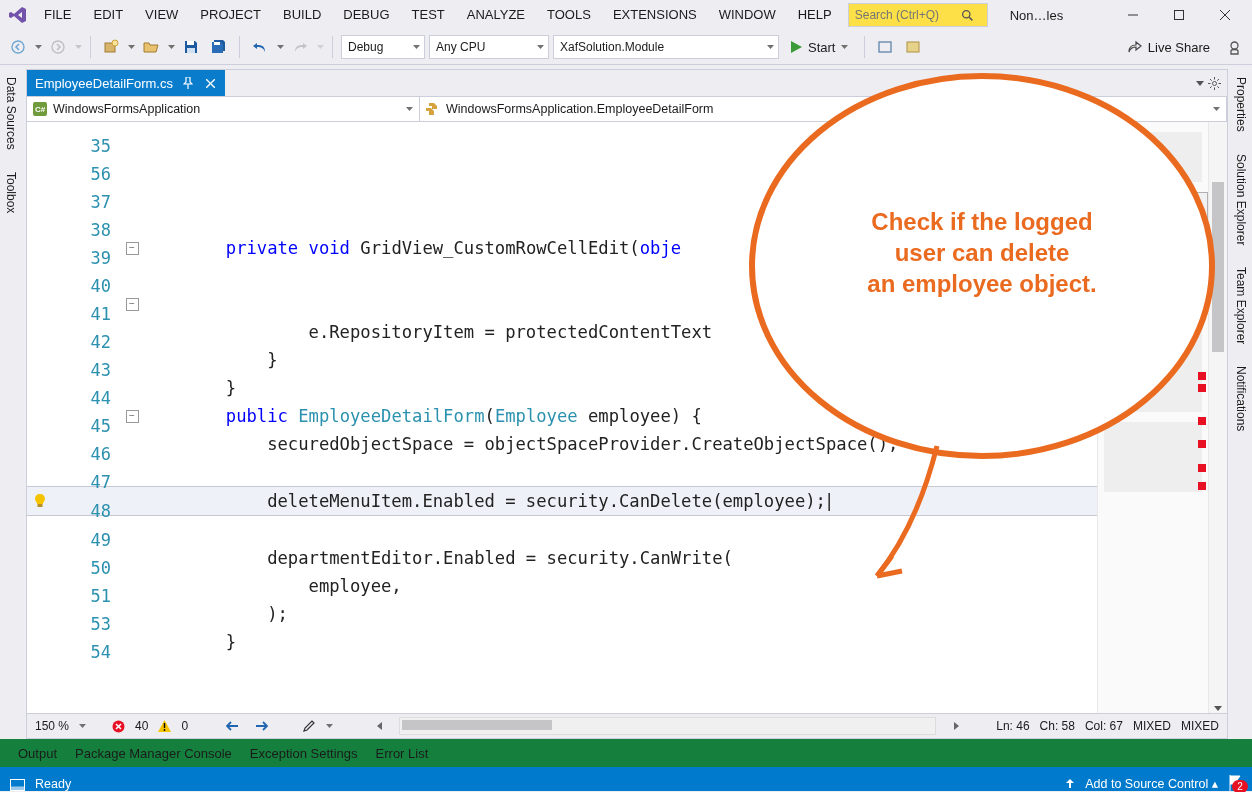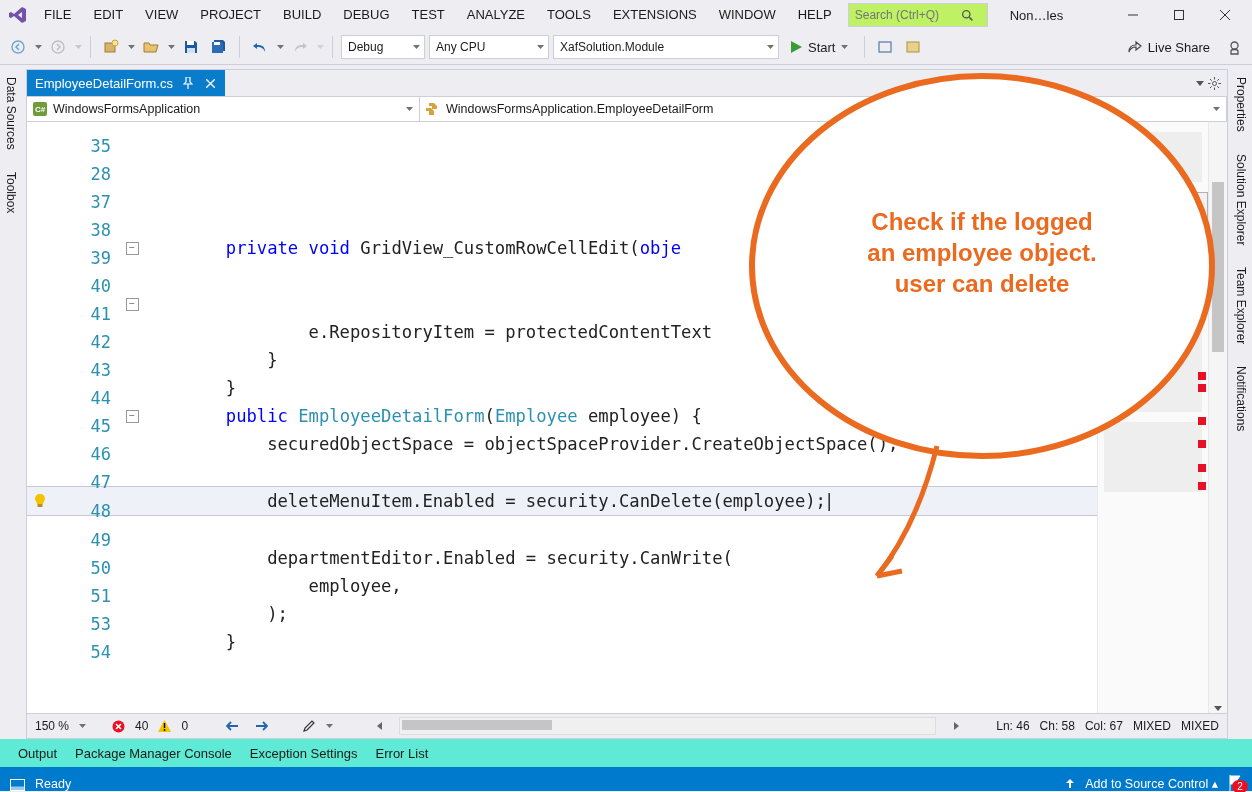--- a/index.html
+++ b/index.html
@@ -1,21 +1,21 @@
 <!DOCTYPE html>
 <html><head>
 <meta charset="utf-8">
 <style>
 html,body{margin:0;padding:0;font-family:"Segoe UI",Arial,sans-serif;font-size:13px;color:#1b1b1b;background:#eeeef2;overflow:hidden;width:1252px;height:792px;}
 svg{display:block}
 .topbar{display:flex;align-items:center;height:30px;background:#eeeef2;padding:0 4px;gap:2px;}
 .vs-logo{width:28px;display:flex;align-items:center;justify-content:center;}
 .menu{display:flex;gap:2px;}
 .menu-item{padding:4px 10px 5px;font-size:13px;color:#1b1b1b;cursor:default;}
-.search-box{margin-left:4px;width:130px;height:22px;border:1px solid #cccedb;background:#bef264;display:flex;align-items:center;padding:0 4px;gap:4px;color:#6a6a6a;}
+.search-box{margin-left:4px;width:130px;height:22px;border:1px solid #cccedb;background:#fde047;display:flex;align-items:center;padding:0 4px;gap:4px;color:#6a6a6a;}
 .search-box input{border:none;outline:none;width:100px;font-size:12px;color:#6a6a6a;background:transparent;}
 .user-box{margin-left:10px;padding:2px 10px;font-size:13px;}
 .win-ctrls{margin-left:auto;display:flex;gap:0;}
 .win-btn{width:46px;height:28px;display:flex;align-items:center;justify-content:center;}
 .toolbar{display:flex;align-items:center;height:34px;background:#eeeef2;padding:0 6px;border-bottom:1px solid #cccedb;gap:4px;}
 .tb-sep{width:1px;height:22px;background:#cccedb;margin:0 4px;}
 .tb-icon{width:22px;height:22px;display:flex;align-items:center;justify-content:center;border:1px solid transparent;}
 .tb-drop{width:8px;display:flex;align-items:center;justify-content:center;}
 .combo{height:22px;border:1px solid #cccedb;background:#fff;display:flex;align-items:center;padding:0 4px 0 6px;font-size:12px;gap:6px;}
 .combo .caret{margin-left:auto;}
@@ -38,21 +38,21 @@
 .fold-box{width:11px;height:11px;border:1px solid #999;display:flex;align-items:center;justify-content:center;font-size:10px;line-height:1;color:#666;background:#fff;}
 .outl{width:26px;display:flex;align-items:center;justify-content:center;}
 .code{white-space:pre;font-family:Consolas,monospace;font-size:17.2px;color:#222;}
 .kw{color:#0000ff;}
 .type{color:#2b91af;}
 .hl-line{background:#eef1f7;border-top:1px solid #c8c8d4;border-bottom:1px solid #c8c8d4;}
 .minimap{width:110px;background:#fafafa;border-left:1px solid #e8e8e8;position:relative;}
 .scroll-v{width:18px;background:#f5f5f5;border-left:1px solid #e8e8e8;position:relative;}
 .scroll-thumb{position:absolute;left:3px;width:12px;background:#c5c5c8;}
 .ed-status{height:24px;border-top:1px solid #cccedb;display:flex;align-items:center;padding:0 8px;gap:10px;font-size:12px;background:#eeeef2;}
-.tool-tabs{height:24px;display:flex;align-items:center;gap:18px;padding:2px 18px;font-size:13px;color:#1b1b1b;background:#5eead4;}
+.tool-tabs{height:24px;display:flex;align-items:center;gap:18px;padding:2px 18px;font-size:13px;color:#1b1b1b;background:#15803d;}
 .statusbar{height:24px;background:#007acc;color:#fff;display:flex;align-items:flex-end;padding:0 10px;font-size:12.5px;gap:10px;}
 .statusbar .spacer{flex:1;}
 .err-badge{background:#e81123;color:#fff;border-radius:7px;font-size:10px;padding:0 4px;min-width:8px;text-align:center;line-height:13px;}
 .callout{position:absolute;z-index:50;}
 .callout-body{color:#ea6a20;font-weight:600;font-size:24px;text-align:center;line-height:1.3;}
 .mm-block{position:absolute;left:6px;right:6px;background:#eee;}
 .mm-view{position:absolute;left:0;right:0;border:1px solid #b0b0b5;background:rgba(180,180,190,0.12);}
 .red-sq{position:absolute;right:2px;width:8px;height:8px;background:#e81123;}
 .hscroll{flex:1;height:16px;background:#f0f0f0;position:relative;border:1px solid #ddd;}
 .hthumb{position:absolute;top:2px;height:10px;background:#c5c5c8;}
@@ -311,21 +311,21 @@
       <div style="display:flex;flex-direction:column;flex:1;">
         <div id="code-lines" style="flex:1;overflow:hidden;">
             <div class="line">
               <div class="outl"></div>
               <div class="ln">35</div>
               <div class="fold"></div>
               <div class="code"></div>
             </div>
             <div class="line">
               <div class="outl"></div>
-              <div class="ln">28</div>
+              <div class="ln">56</div>
               <div class="fold"></div>
               <div class="code"></div>
             </div>
             <div class="line">
               <div class="outl"></div>
               <div class="ln">37</div>
               <div class="fold"></div>
               <div class="code"></div>
             </div>
             <div class="line">
@@ -456,22 +456,22 @@
       </div>
 
       <div class="callout" style="left:680px;top:-56px;">
         <svg width="520" height="540" style="position:absolute;left:0;top:0;">
           <ellipse cx="275" cy="200" rx="230" ry="190" fill="#ffffff" stroke="#ea6a20" stroke-width="6"></ellipse>
           <path d="M230 380 Q 210 460 170 510" fill="none" stroke="#ea6a20" stroke-width="5"></path>
           <path d="M170 510 L185 490 M170 510 L195 505" stroke="#ea6a20" stroke-width="5" fill="none"></path>
         </svg>
         <div class="callout-body" style="position:absolute;left:110px;top:140px;width:330px;">
           <div>Check if the logged</div>
+          <div>user can delete</div>
           <div>an employee object.</div>
-          <div>user can delete</div>
         </div>
       </div>
     </div>
 
     <div class="ed-status">
       <span>150 %</span>
       <svg width="7" height="4">
           <path d="M0 0 L3.5 4 L7 0 Z" fill="#717171"></path>
         </svg>
       <span style="width:6px"></span>

